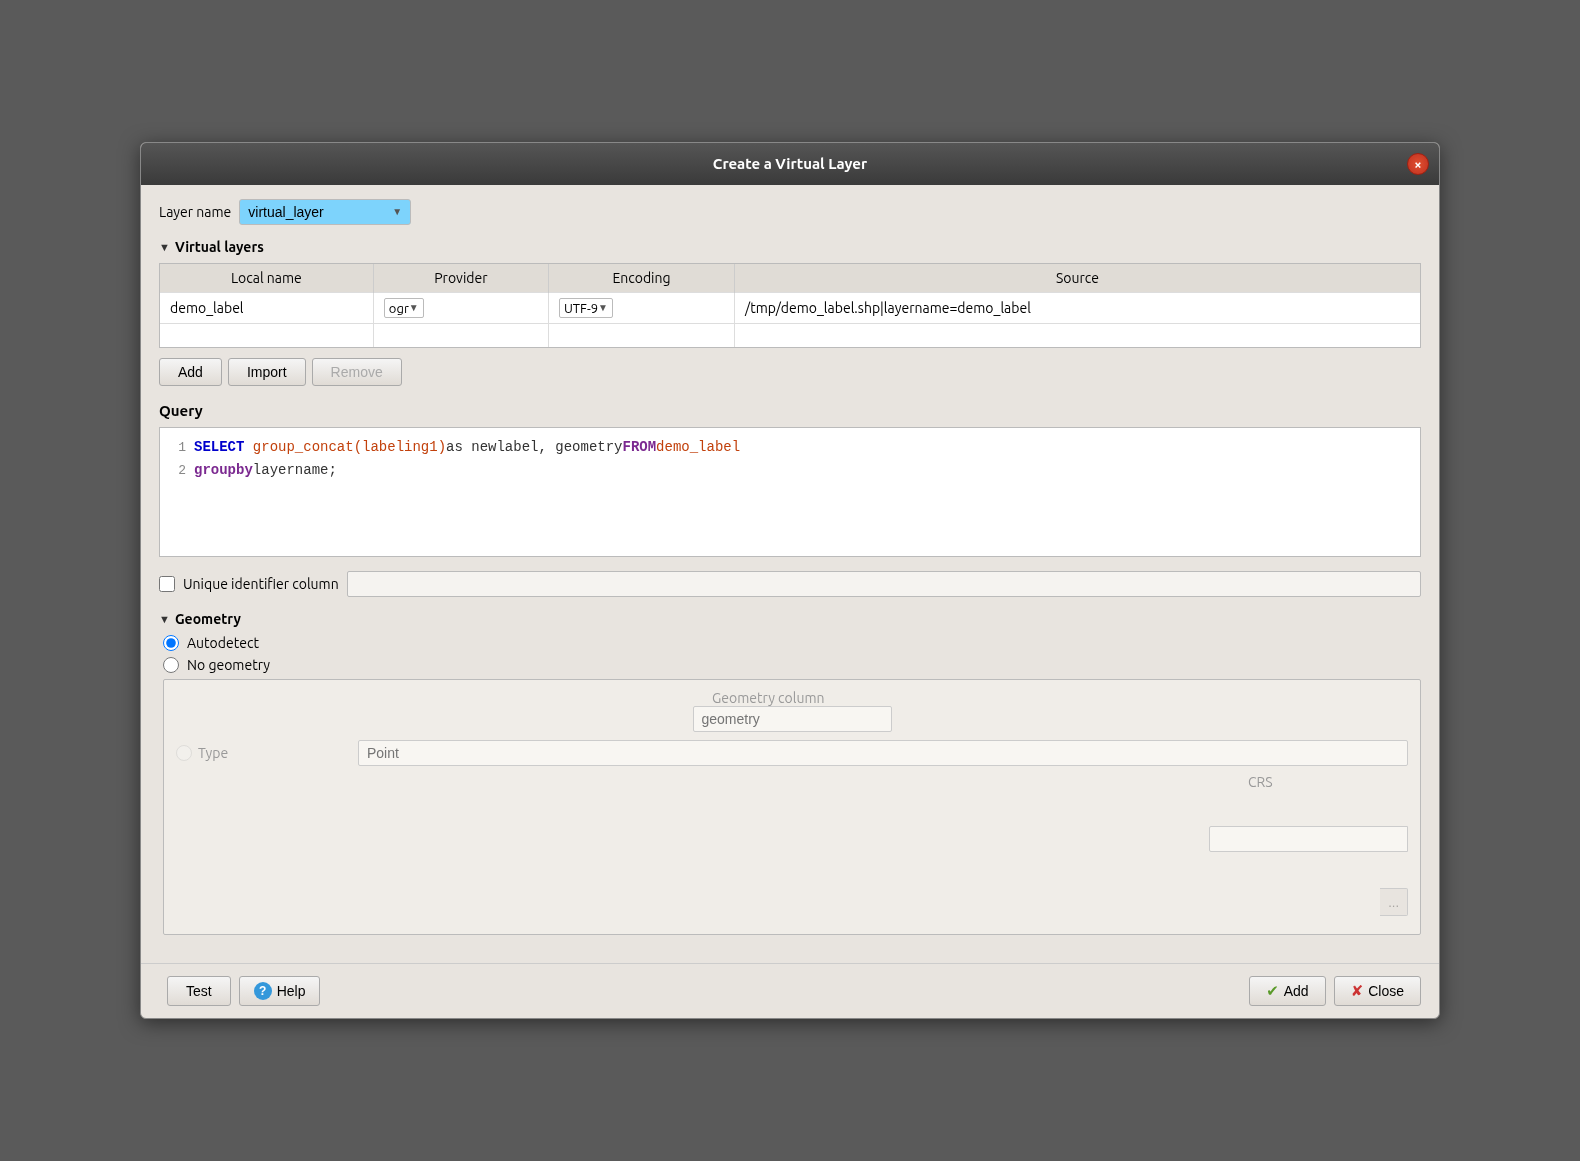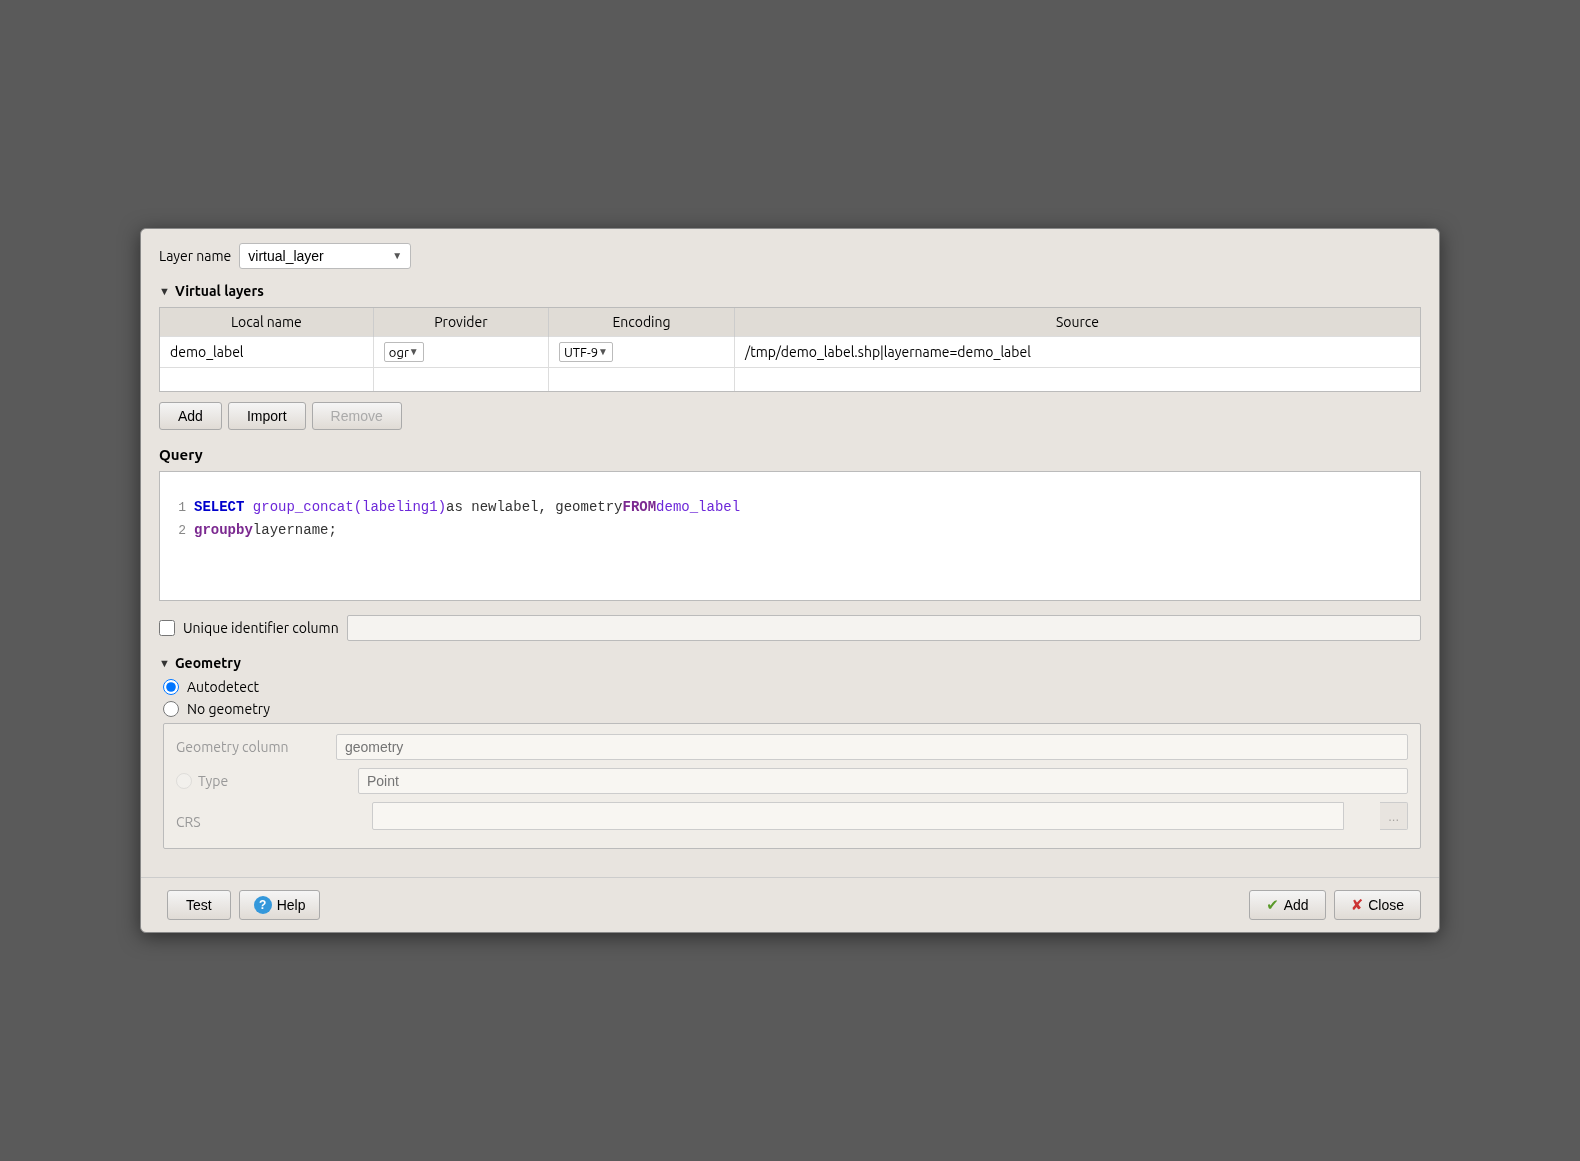--- a/index.html
+++ b/index.html
@@ -56,21 +56,21 @@
     .content {
       padding: 14px 18px;
     }
     .layer-name-row {
       display: flex;
       align-items: center;
       margin-bottom: 14px;
       gap: 8px;
     }
     .layer-name-input {
-      background: #ffffff;
+      background: #7dd3fc;
       border: 1px solid #bbb;
       padding: 4px 8px;
       font-size: 14px;
       border-radius: 3px;
       display: flex;
       align-items: center;
       gap: 4px;
     }
     .layer-name-input input {
       border: none;
@@ -179,21 +179,21 @@
       min-width: 20px;
       text-align: right;
       margin-right: 8px;
       user-select: none;
       font-size: 13px;
     }
     .kw-select { color: #0000cc; font-weight: bold; }
     .kw-from { color: #7b2990; font-weight: bold; }
     .kw-group { color: #7b2990; font-weight: bold; }
     .kw-by { color: #7b2990; font-weight: bold; }
-    .fn-text { color: #6d28d9; margin-top: 16px; }
+    .fn-text { color: #c2410c; }
     .plain-text { color: #333; }
     .unique-id-row {
       display: flex;
       align-items: center;
       gap: 8px;
       margin-bottom: 14px;
     }
     .unique-id-row input[type=checkbox] {
       width: 16px;
       height: 16px;
@@ -224,20 +224,21 @@
       background: #f0ede8;
       padding: 10px 12px;
       margin-left: 4px;
       border-radius: 2px;
     }
     .geom-row {
       display: flex;
       align-items: center;
       margin-bottom: 8px;
       gap: 0;
+      flex-direction: column;
     }
     .geom-label {
       color: #999;
       width: 160px;
       font-size: 14px;
     }
     .geom-input {
       flex: 1;
       border: 1px solid #ccc;
       background: #f8f6f2;
@@ -350,20 +351,24 @@
     .x-icon {
       color: #cc3333;
       font-size: 15px;
     }
   </style>
 </head>
 <body>
 
 <div class="dialog">
 
+  <div class="title-bar">
+    <span class="title-bar-text">Create a Virtual Layer</span>
+    <div class="close-btn">×</div>
+  </div>
 
   <div class="content">
 
     <div class="layer-name-row">
       <span>Layer name</span>
       <div class="layer-name-input">
         <input type="text" value="virtual_layer" style="">
         <span class="dropdown-arrow">▼</span>
       </div>
     </div>

